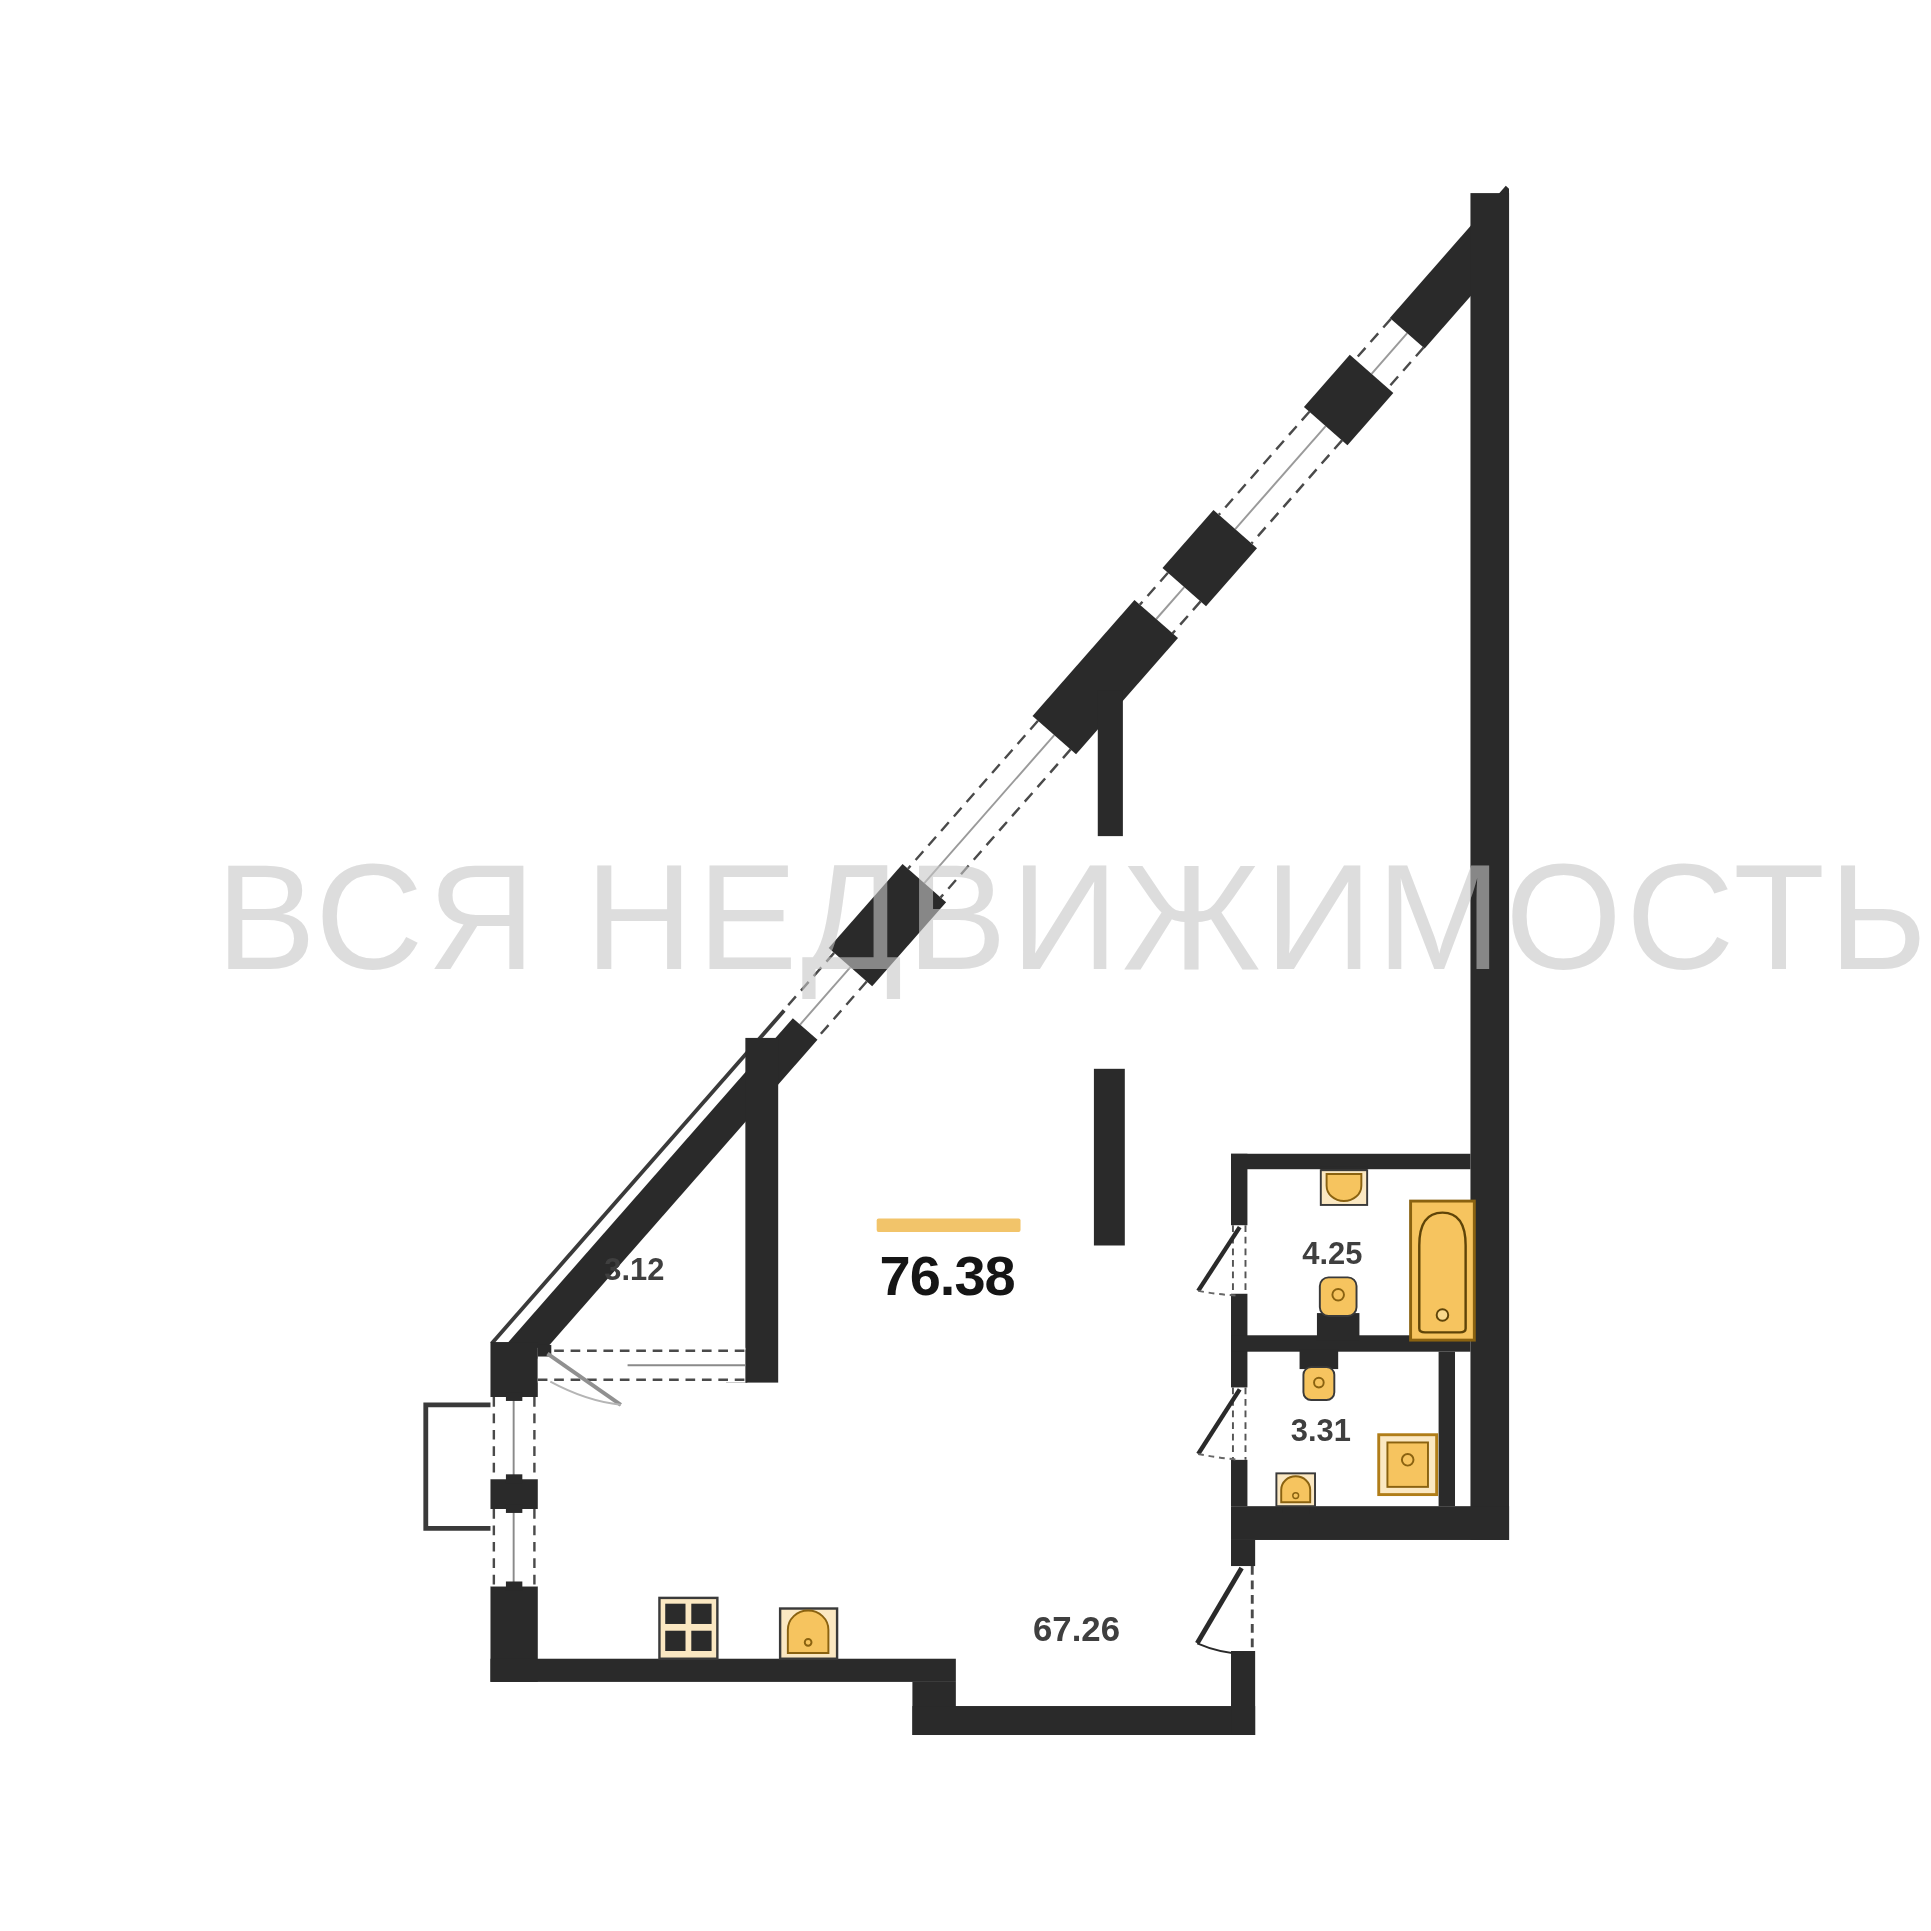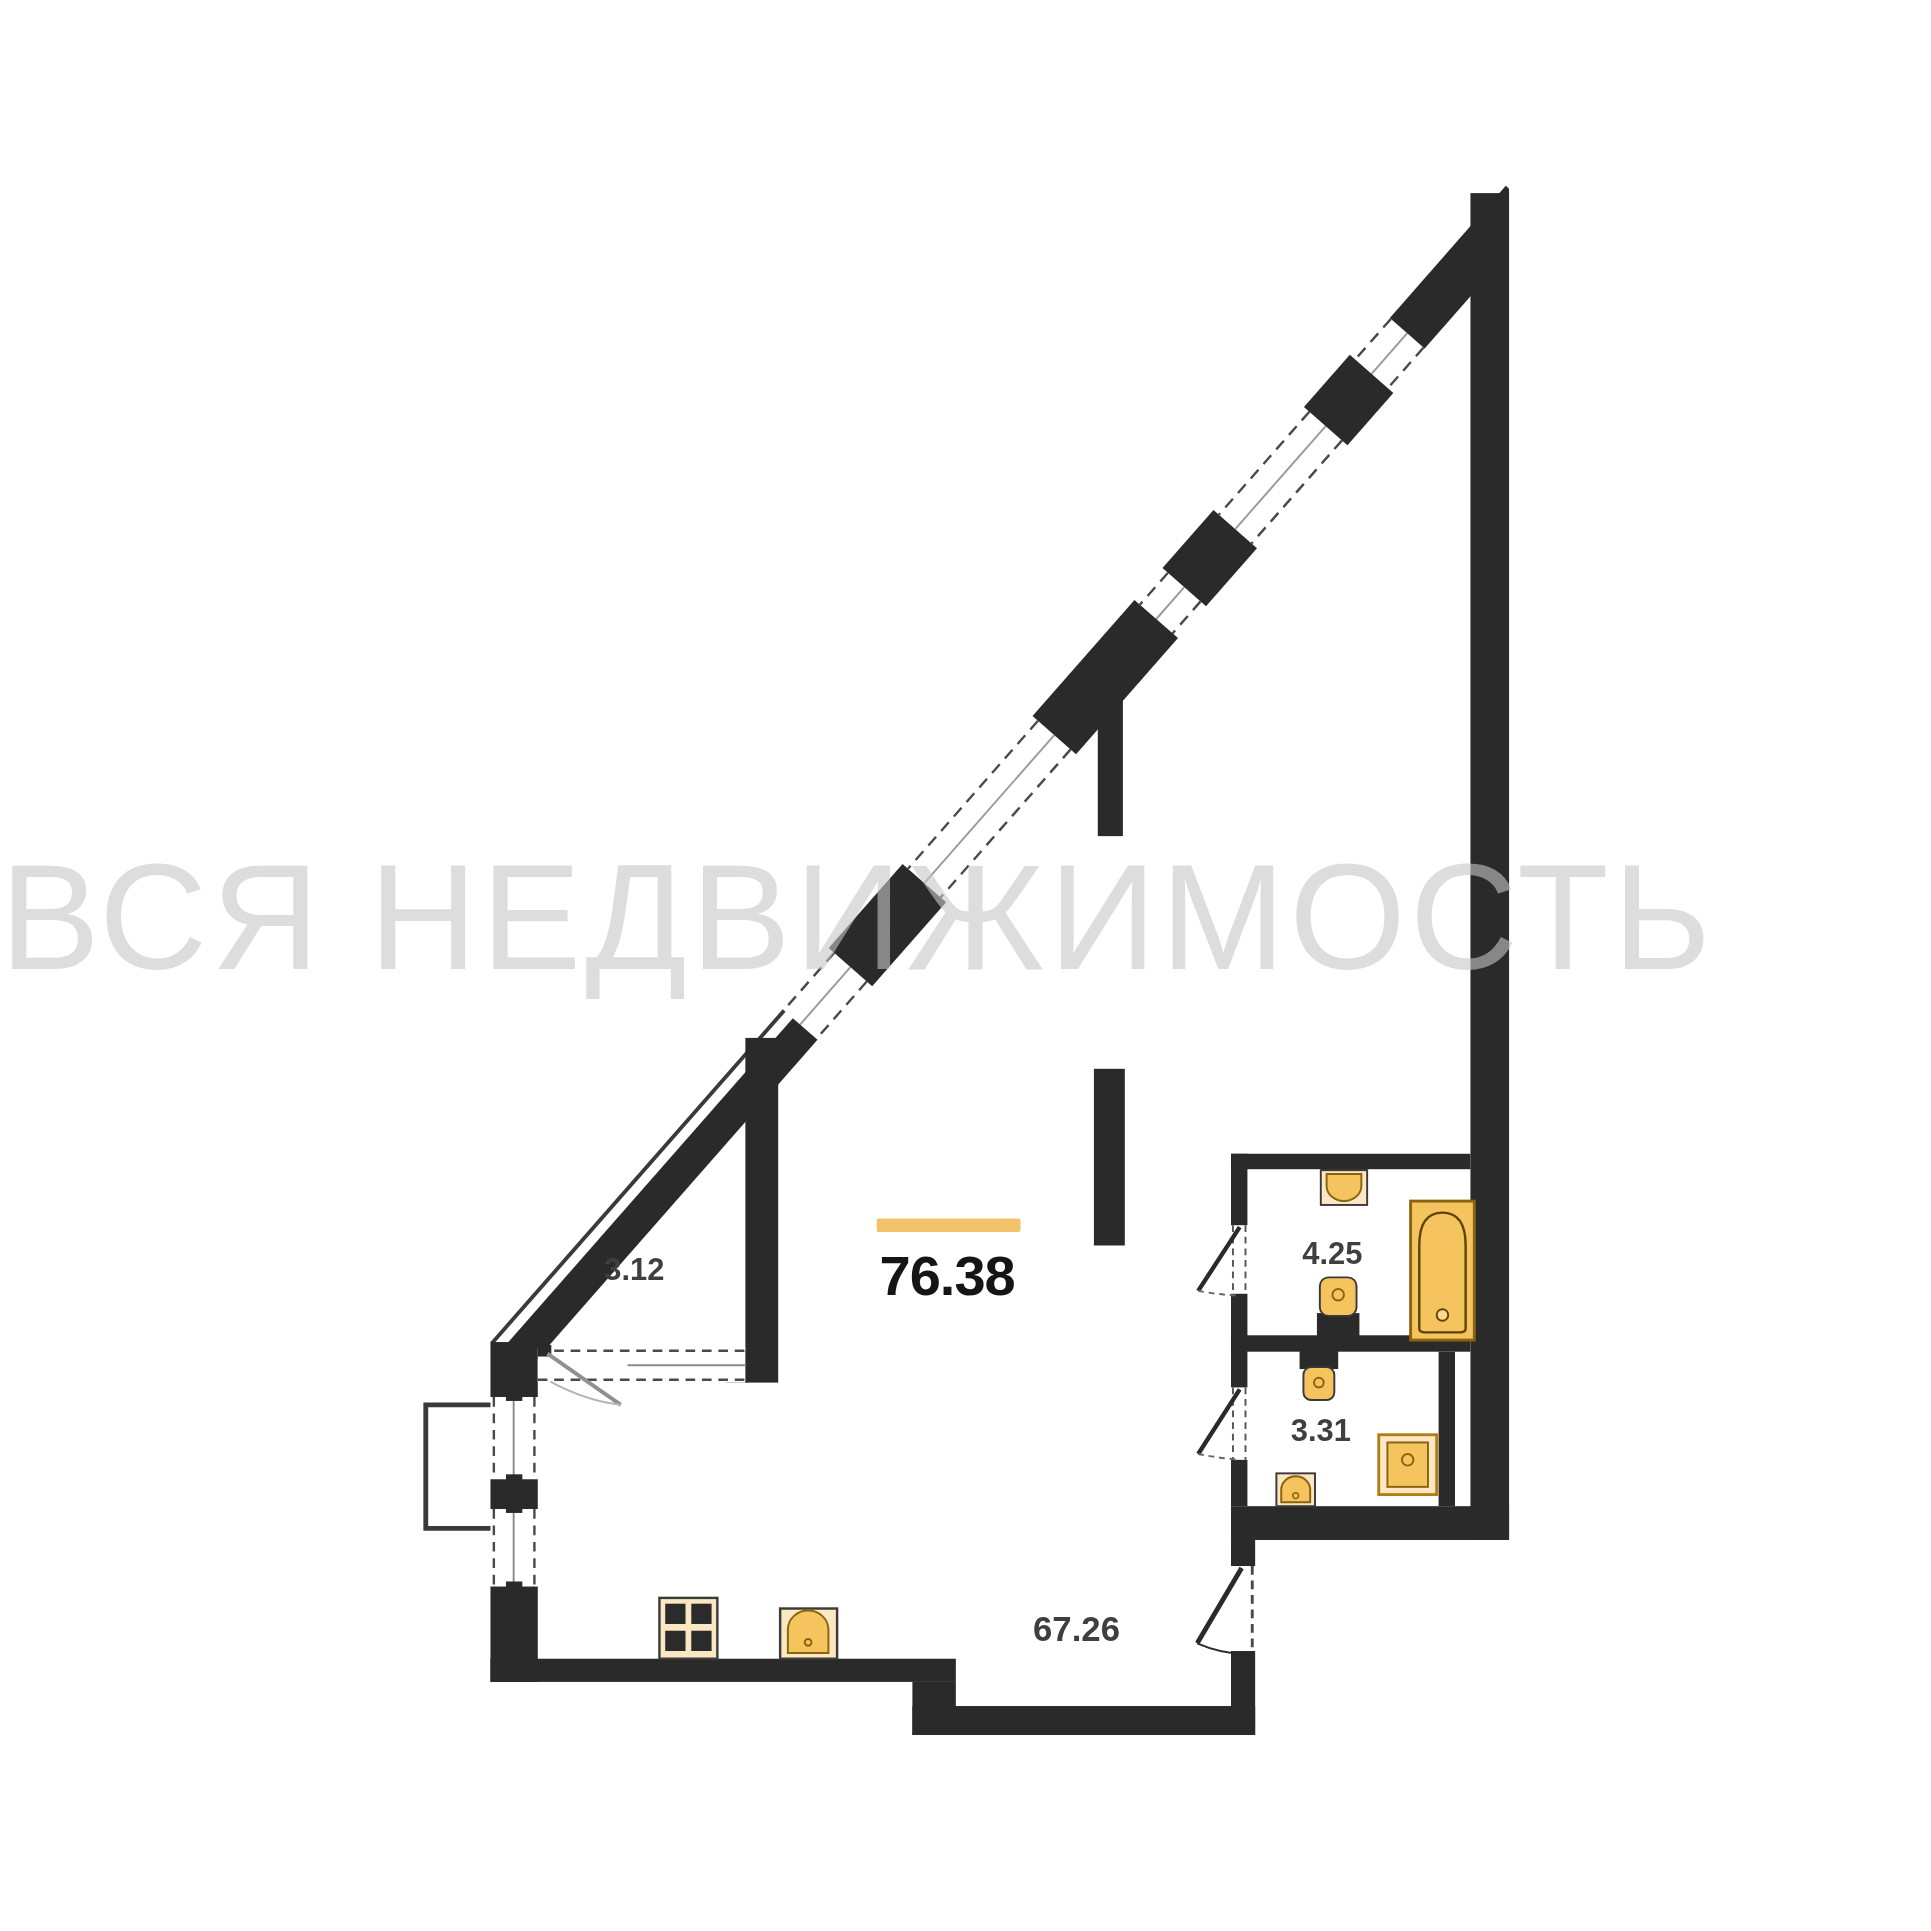--- a/index.html
+++ b/index.html
@@ -1,21 +1,21 @@
 <!DOCTYPE html>
 <html><head>
 <meta charset="utf-8">
 <style>
   html,body{margin:0;padding:0;background:#ffffff;}
   .stage{position:relative;width:1931px;height:1931px;background:#ffffff;overflow:hidden;
          font-family:"Liberation Sans", sans-serif;}
   .plan-svg{position:absolute;left:0;top:0;}
   .watermark{
     position:absolute;left:0;top:842px;width:1931px;
-    text-align:left;white-space:nowrap;line-height:1;
+    text-align:right;white-space:nowrap;line-height:1;
     font-family:"Liberation Sans", sans-serif;
     font-size:150px;font-weight:400;letter-spacing:3.9px;
     color:rgba(198,198,198,0.60);
     pointer-events:none;user-select:none;z-index:5;
   }
   .room-label{font-family:"Liberation Sans", sans-serif;font-weight:600;fill:#3f3f3f;}
   .total-label{font-family:"Liberation Sans", sans-serif;font-weight:700;fill:#151515;letter-spacing:-1px;}
   text{user-select:none;}
 </style>
 </head>

